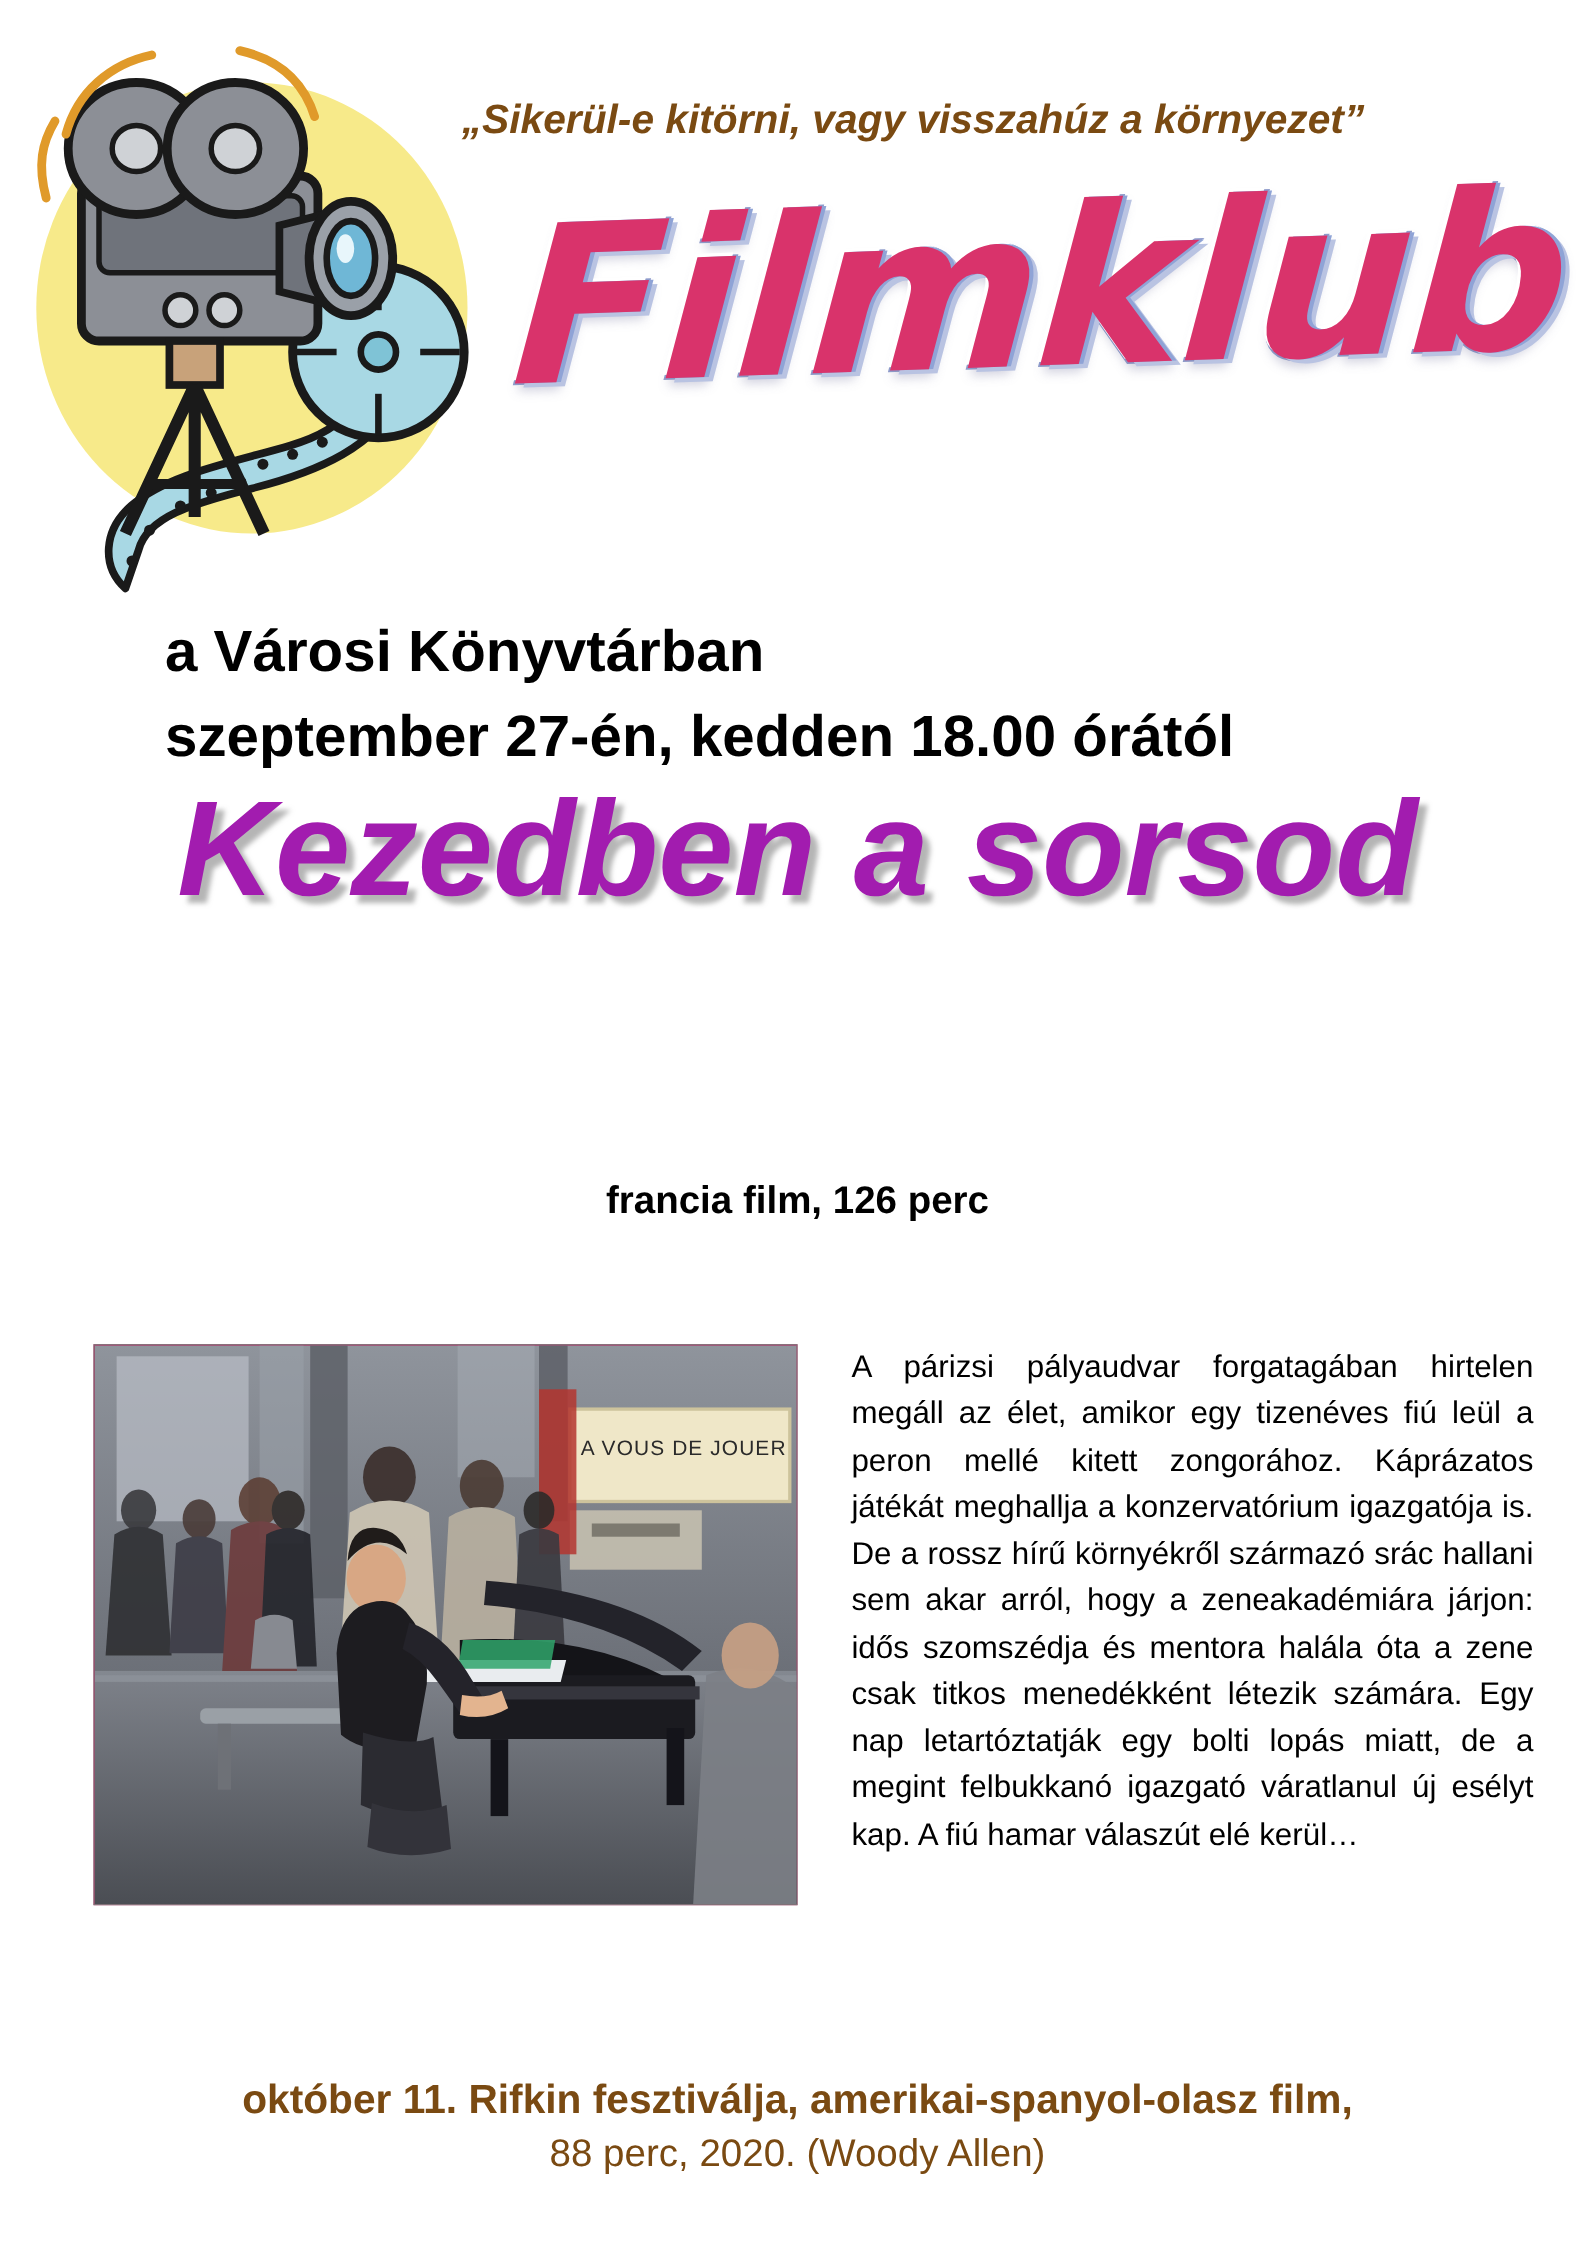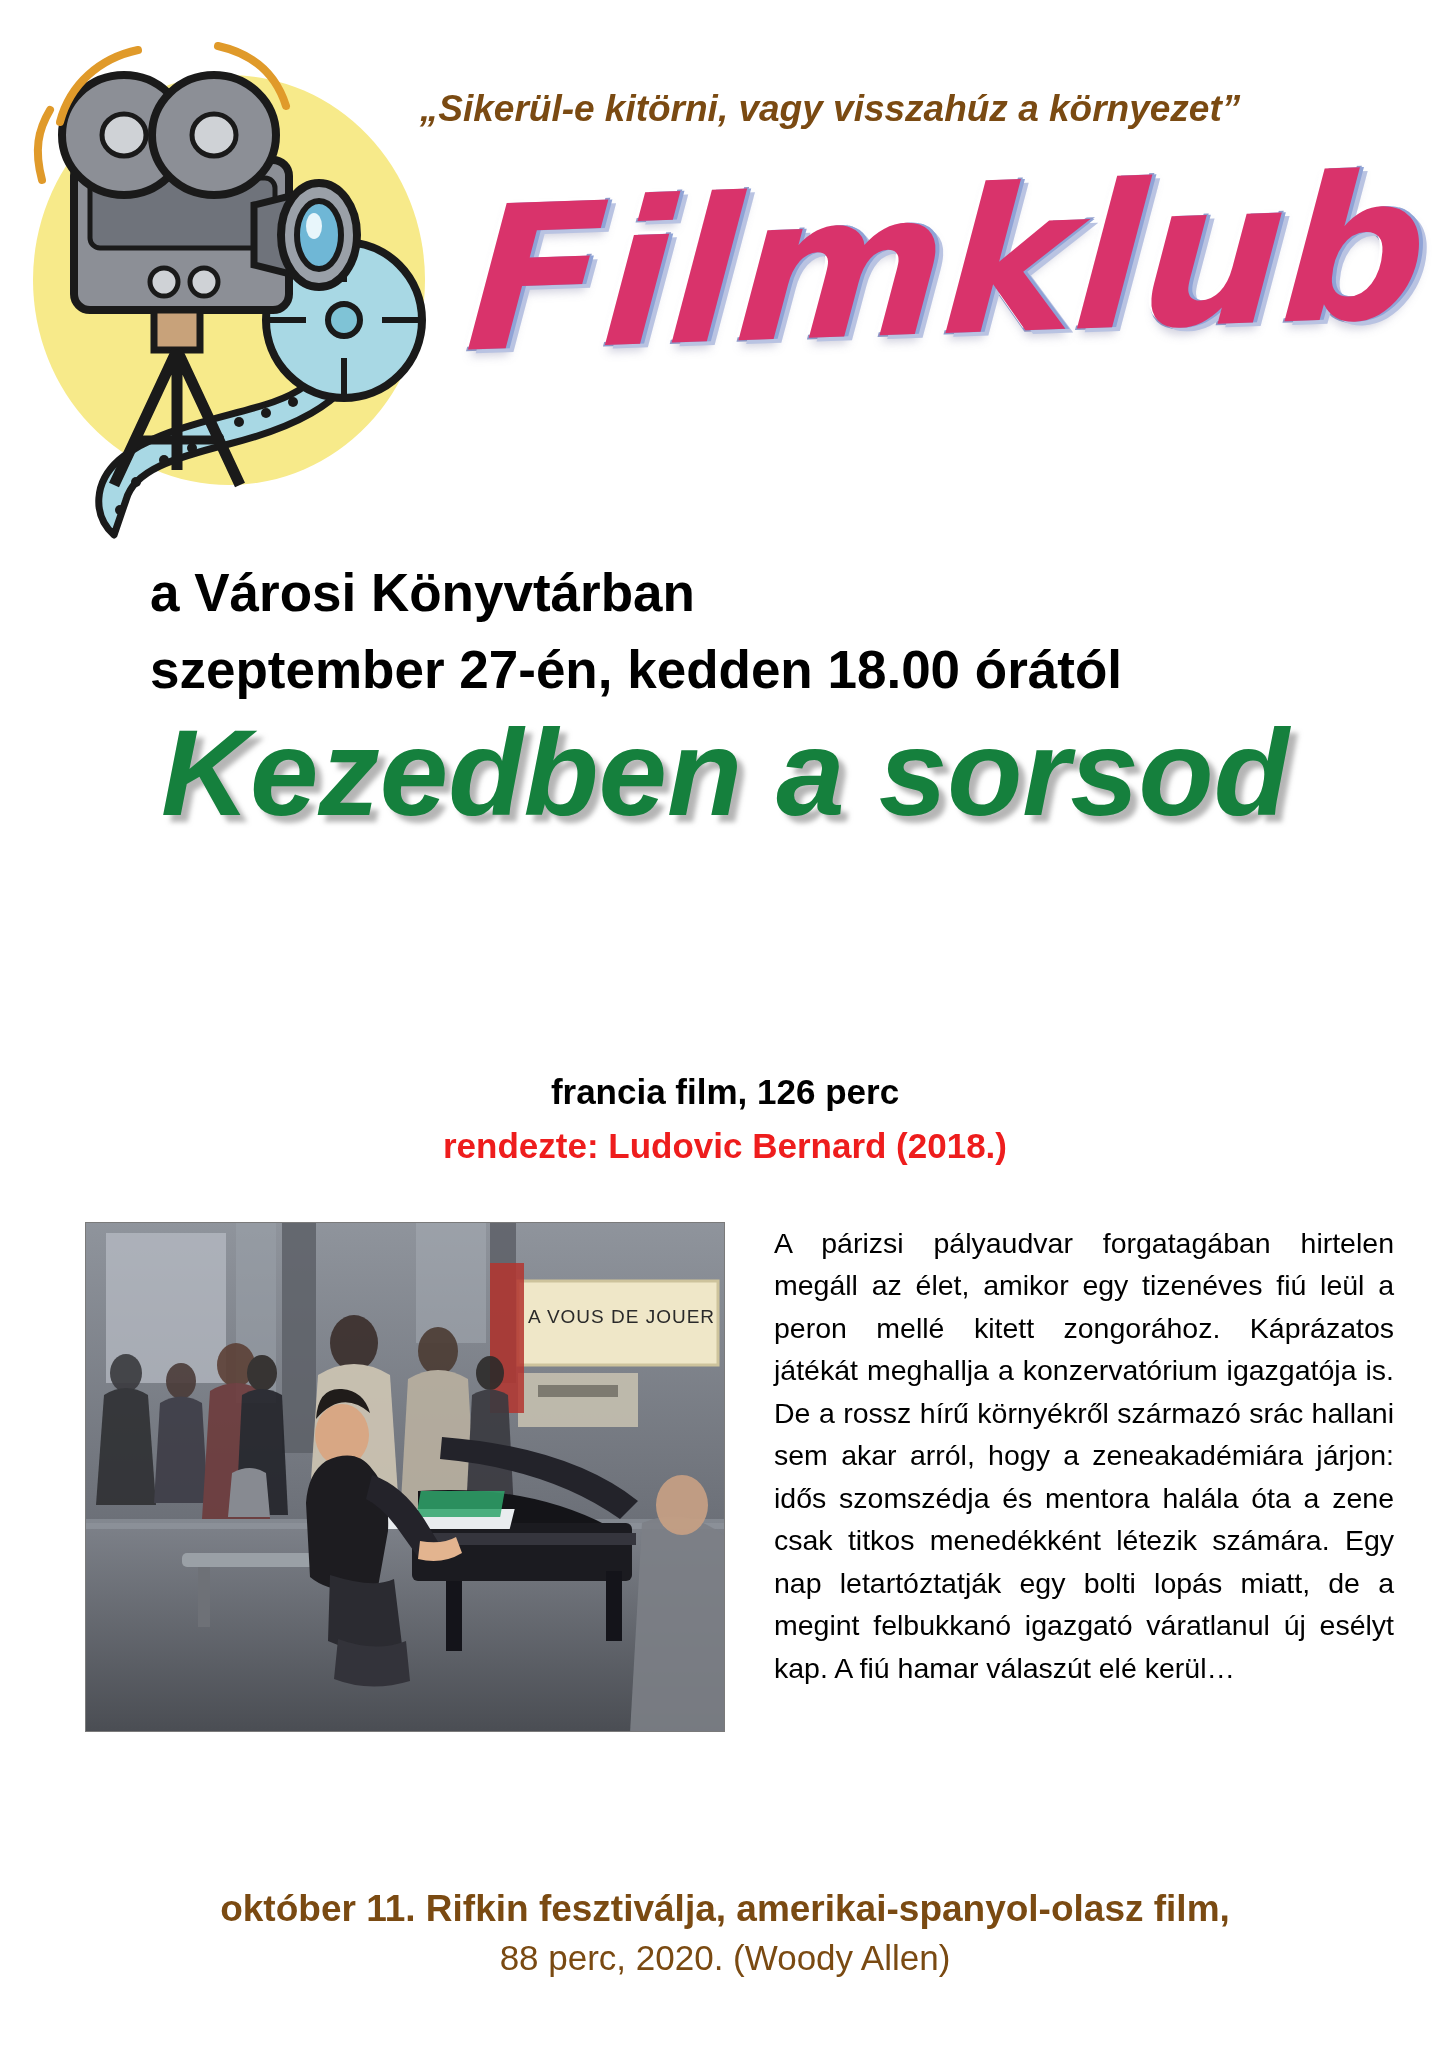--- a/index.html
+++ b/index.html
@@ -83,21 +83,21 @@
 
   .film-title {
     position: absolute;
     left: 120px;
     top: 700px;
     width: 1210px;
     text-align: center;
     font-size: 123px;
     font-weight: bold;
     font-style: italic;
-    color: #15803d;
+    color: #a21caf;
     line-height: 1.18;
     text-shadow: 7px 7px 5px rgba(120,120,120,0.55);
   }
 
   .film-meta {
     position: absolute;
     left: 150px;
     top: 1072px;
     width: 1150px;
     text-align: center;
@@ -244,21 +244,20 @@
   </div>
 
   <div class="venue">
     <div>a Városi Könyvtárban</div>
     <div>szeptember 27-én, kedden 18.00 órától</div>
   </div>
 
   <div class="film-title">Kezedben a sorsod</div>
 
   <div class="film-meta">francia film, 126 perc</div>
-  <div class="film-director">rendezte: Ludovic Bernard (2018.)</div>
 
   <div class="still">
     <svg width="640" height="510" viewBox="0 0 640 510" xmlns="http://www.w3.org/2000/svg">
       <defs>
         <linearGradient id="hall" x1="0" y1="0" x2="0" y2="1">
           <stop offset="0%" stop-color="#8f949c"></stop>
           <stop offset="55%" stop-color="#6e727a"></stop>
           <stop offset="100%" stop-color="#53565d"></stop>
         </linearGradient>
         <linearGradient id="floor" x1="0" y1="0" x2="0" y2="1">

